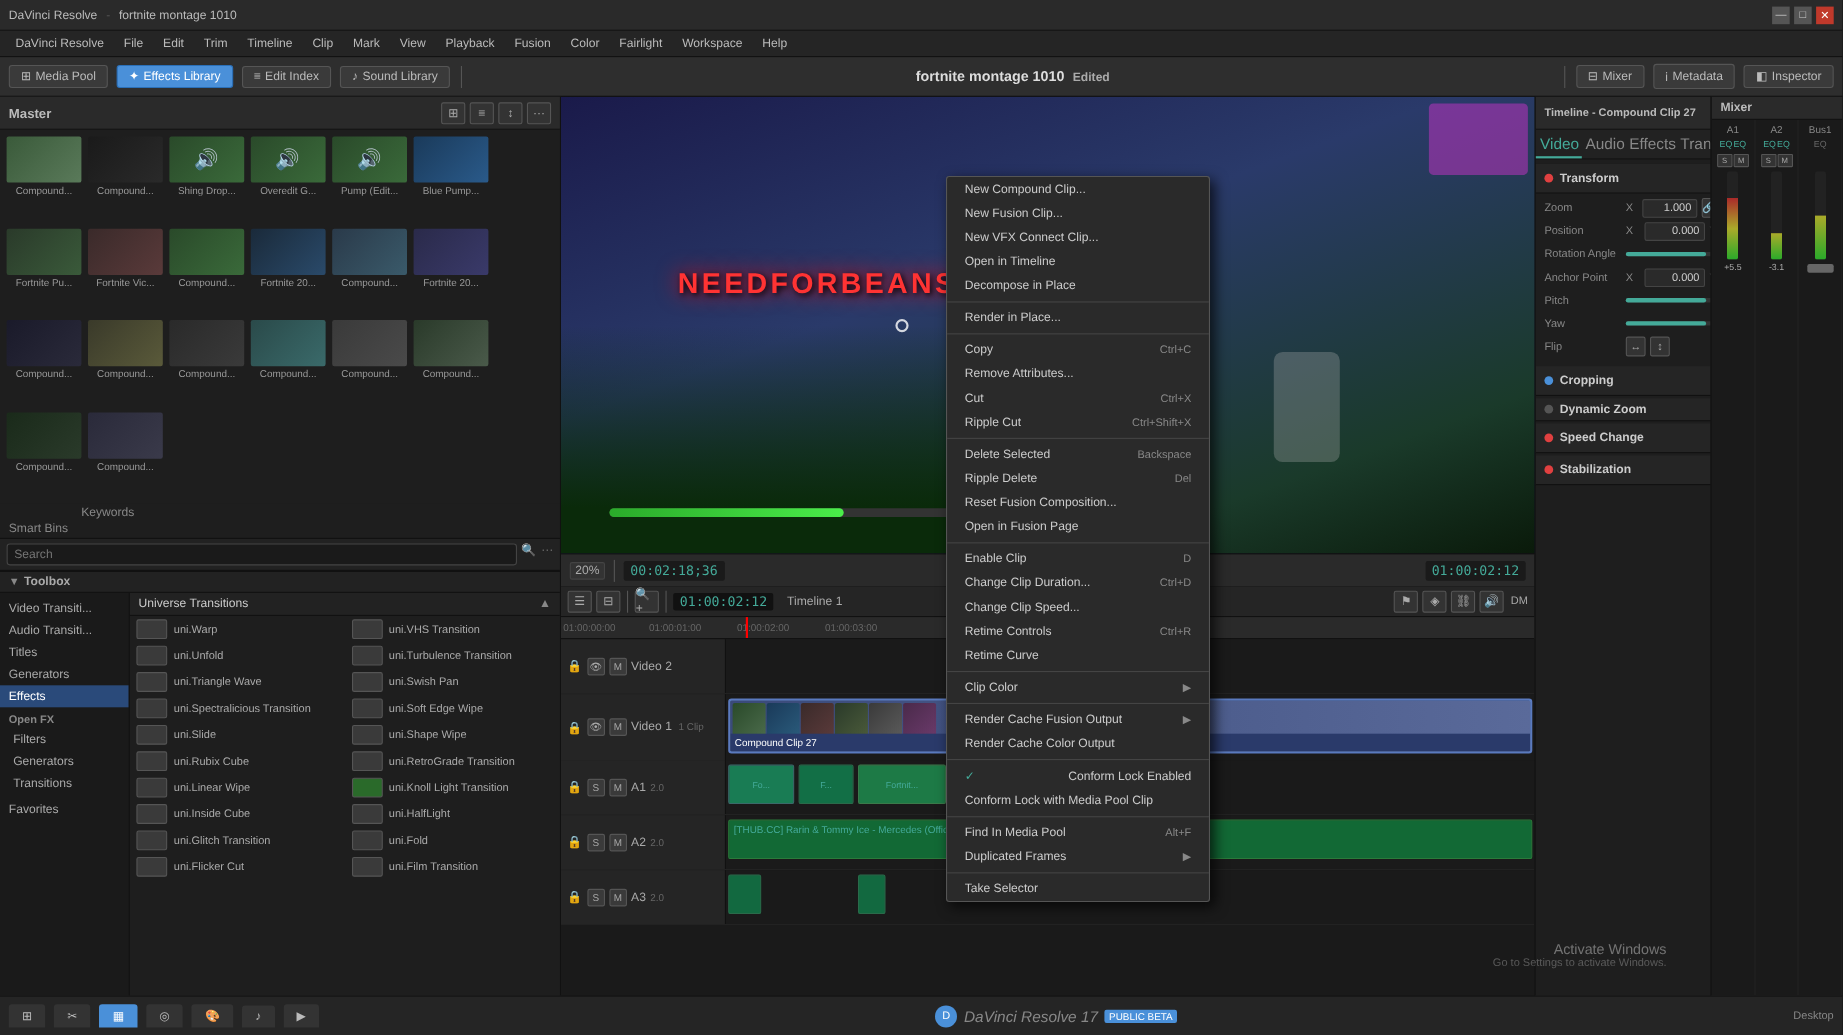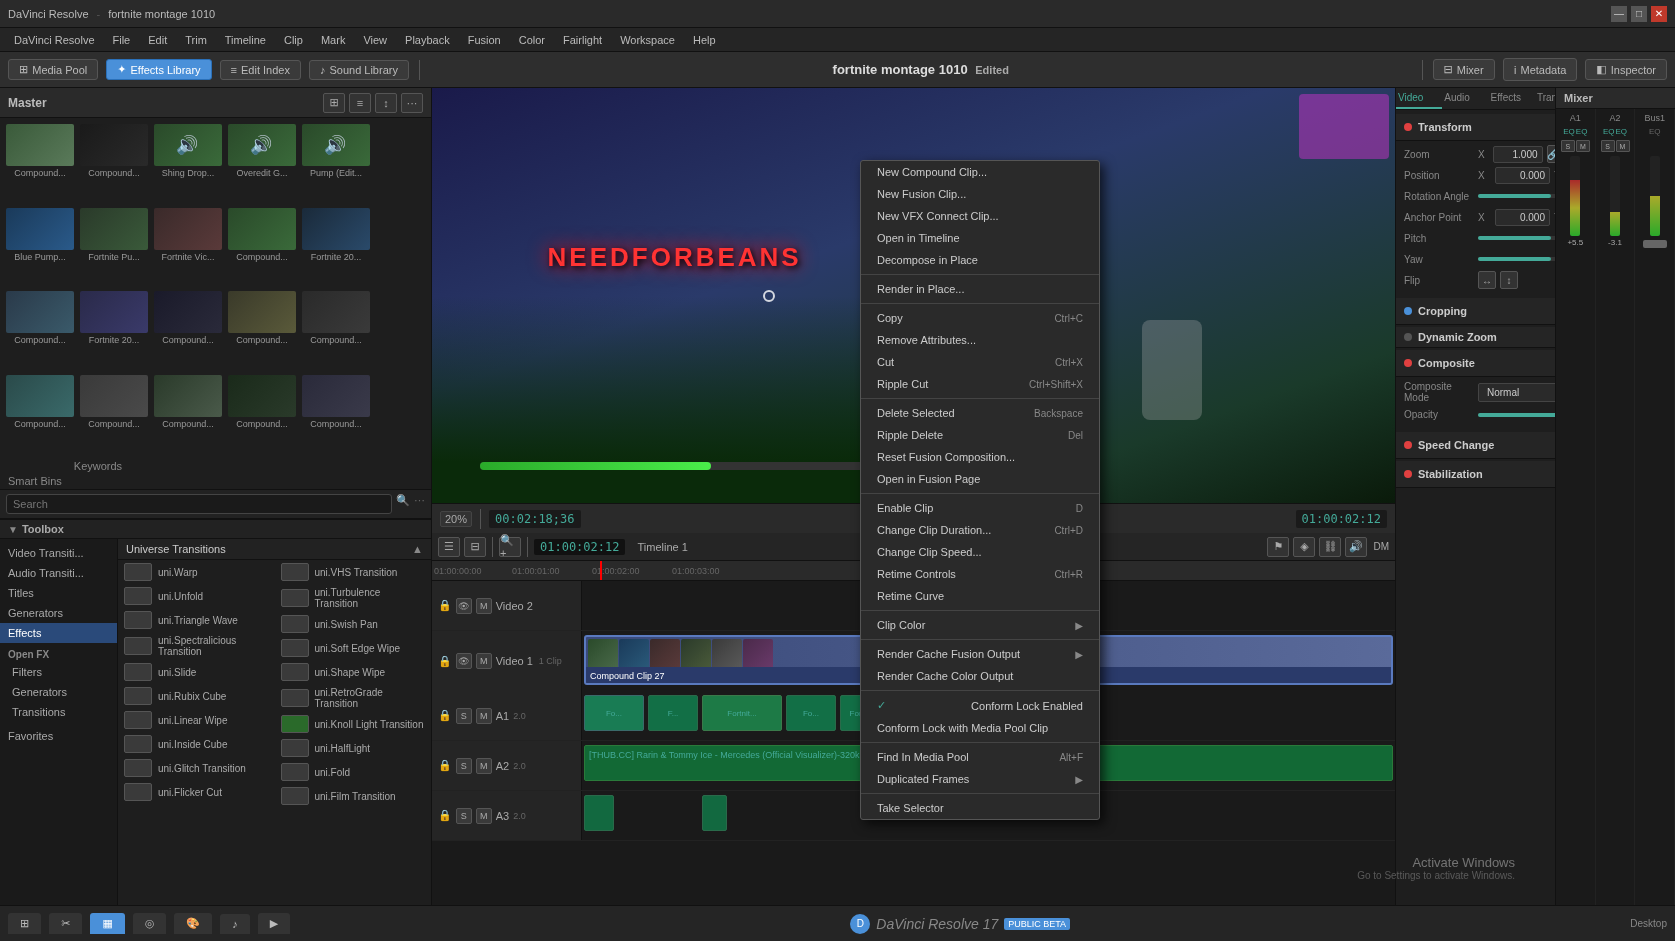--- a/index.html
+++ b/index.html
@@ -24,21 +24,21 @@
     .toolbar-btn { background: #3a3a3a; border: 1px solid #555; border-radius: 3px; color: #bbb; padding: 3px 10px; cursor: pointer; font-size: 11px; display: flex; align-items: center; gap: 4px; }
     .toolbar-btn.active { background: #4a90d9; color: #fff; border-color: #2a70b9; }
     .toolbar-sep { width: 1px; height: 20px; background: #555; margin: 0 2px; }
     #toolbar-center { flex: 1; text-align: center; font-size: 13px; font-weight: bold; color: #ddd; }
     #toolbar-edited { color: #aaa; font-size: 11px; margin-left: 4px; }
 
     
     #main { display: flex; height: calc(941px - 28px - 24px - 36px - 36px); }
 
     
-    #left-panel { width: 432px; background: #1e1e1e; border-right: 1px solid #111; display: flex; flex-direction: column; }
+    #left-panel { width: 510px; background: #1e1e1e; border-right: 1px solid #111; display: flex; flex-direction: column; }
     
     
     #media-pool-header { background: #2a2a2a; padding: 4px 8px; display: flex; align-items: center; justify-content: space-between; border-bottom: 1px solid #111; height: 30px; }
     
     
     #media-grid { display: flex; flex-wrap: wrap; gap: 2px; padding: 4px; overflow-y: auto; background: #1e1e1e; height: 340px; }
     .media-thumb { width: 72px; display: flex; flex-direction: column; align-items: center; cursor: pointer; padding: 2px; border-radius: 2px; }
     .media-thumb-img { width: 68px; height: 42px; background: #333; border-radius: 2px; overflow: hidden; display: flex; align-items: center; justify-content: center; }
     .media-thumb-label { font-size: 9px; color: #999; text-align: center; margin-top: 2px; max-width: 68px; overflow: hidden; text-overflow: ellipsis; white-space: nowrap; }
     
@@ -77,21 +77,21 @@
     .track-row { display: flex; height: 50px; border-bottom: 1px solid #222; }
     .track-label { width: 150px; background: #252525; display: flex; align-items: center; padding: 0 6px; gap: 4px; border-right: 1px solid #111; flex-shrink: 0; }
     .track-name { font-size: 11px; color: #aaa; }
     .track-content { flex: 1; background: #1a1a1a; position: relative; overflow: hidden; }
     .track-btn { width: 16px; height: 16px; background: #3a3a3a; border: 1px solid #555; border-radius: 2px; display: flex; align-items: center; justify-content: center; font-size: 9px; cursor: pointer; color: #aaa; }
 
     
     #right-panel { width: 280px; background: #1e1e1e; border-left: 1px solid #111; display: flex; flex-direction: column; overflow: hidden; }
     #inspector-header { background: #2a2a2a; height: 30px; display: flex; align-items: center; padding: 0 8px; border-bottom: 1px solid #111; justify-content: space-between; }
     #inspector-tabs { display: flex; background: #222; border-bottom: 1px solid #111; }
-    .inspector-tab { flex: 1; text-align: left; padding: 4px 2px; font-size: 10px; color: #888; cursor: pointer; border-bottom: 2px solid transparent; }
+    .inspector-tab { flex: 1; text-align: right; padding: 4px 2px; font-size: 14px; color: #888; cursor: pointer; border-bottom: 2px solid transparent; }
     .inspector-tab.active { color: #4a9; border-bottom-color: #4a9; }
     #inspector-body { flex: 1; overflow-y: auto; padding: 4px 0; }
     .inspector-section { margin-bottom: 2px; }
     .inspector-section-header { display: flex; align-items: center; padding: 4px 8px; background: #252525; cursor: pointer; border-bottom: 1px solid #111; }
     .inspector-section-dot { width: 8px; height: 8px; border-radius: 50%; margin-right: 6px; flex-shrink: 0; }
     .inspector-section-title { font-size: 11px; color: #ccc; font-weight: bold; flex: 1; }
     .inspector-section-body { padding: 4px 8px; }
     .inspector-row { display: flex; align-items: center; margin-bottom: 3px; gap: 4px; }
     .inspector-label { width: 70px; font-size: 10px; color: #888; flex-shrink: 0; }
     .inspector-value { background: #2a2a2a; border: 1px solid #444; border-radius: 2px; padding: 2px 4px; font-size: 10px; color: #ccc; width: 60px; text-align: right; }
@@ -637,20 +637,23 @@
       </div>
 
       <div style="position:absolute;bottom:60px;right:160px;text-align:right;">
         <div style="font-size:13px;color:rgba(200,200,200,0.5);">Activate Windows</div>
         <div style="font-size:10px;color:rgba(180,180,180,0.4);">Go to Settings to activate Windows.</div>
       </div>
     </div>
   </div>
 
   <div id="right-panel">
+    <div id="inspector-header">
+      <span style="font-size:10px;font-weight:bold;color:#bbb;">Timeline - Compound Clip 27</span>
+    </div>
 
     <div id="inspector-tabs">
       <div class="inspector-tab active">Video</div>
       <div class="inspector-tab">Audio</div>
       <div class="inspector-tab">Effects</div>
       <div class="inspector-tab">Transition</div>
       <div class="inspector-tab">Image</div>
       <div class="inspector-tab">File</div>
     </div>
 
@@ -733,43 +736,20 @@
         </div>
       </div>
 
       <div class="inspector-section">
         <div class="inspector-section-header">
           <div class="inspector-section-dot" style="background:#555;"></div>
           <span class="inspector-section-title">Dynamic Zoom</span>
         </div>
       </div>
 
-      <div class="inspector-section">
-        <div class="inspector-section-header">
-          <div class="inspector-section-dot" style="background:#e04040;"></div>
-          <span class="inspector-section-title">Composite</span>
-          <div class="inspector-icon-btn">↺</div>
-          <div class="inspector-icon-btn">◆</div>
-        </div>
-        <div class="inspector-section-body">
-          <div class="inspector-row">
-            <span class="inspector-label">Composite Mode</span>
-            <select class="composite-mode-select">
-              <option>Normal</option>
-            </select>
-          </div>
-          <div class="inspector-row">
-            <span class="inspector-label">Opacity</span>
-            <div class="inspector-slider" style="flex:1;">
-              <div class="inspector-slider-fill" style="width:100%;"></div>
-            </div>
-            <div class="inspector-value">100.00</div>
-          </div>
-        </div>
-      </div>
 
       <div class="inspector-section">
         <div class="inspector-section-header">
           <div class="inspector-section-dot" style="background:#e04040;"></div>
           <span class="inspector-section-title">Speed Change</span>
           <div class="inspector-icon-btn">↺</div>
           <div class="inspector-icon-btn">◆</div>
         </div>
       </div>
 

